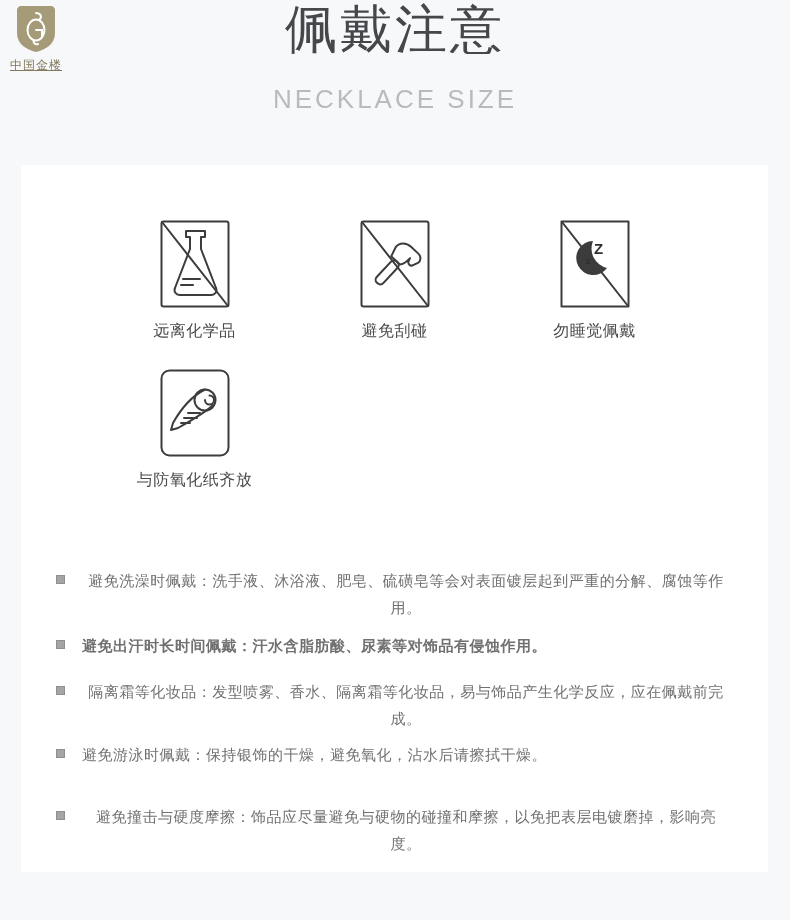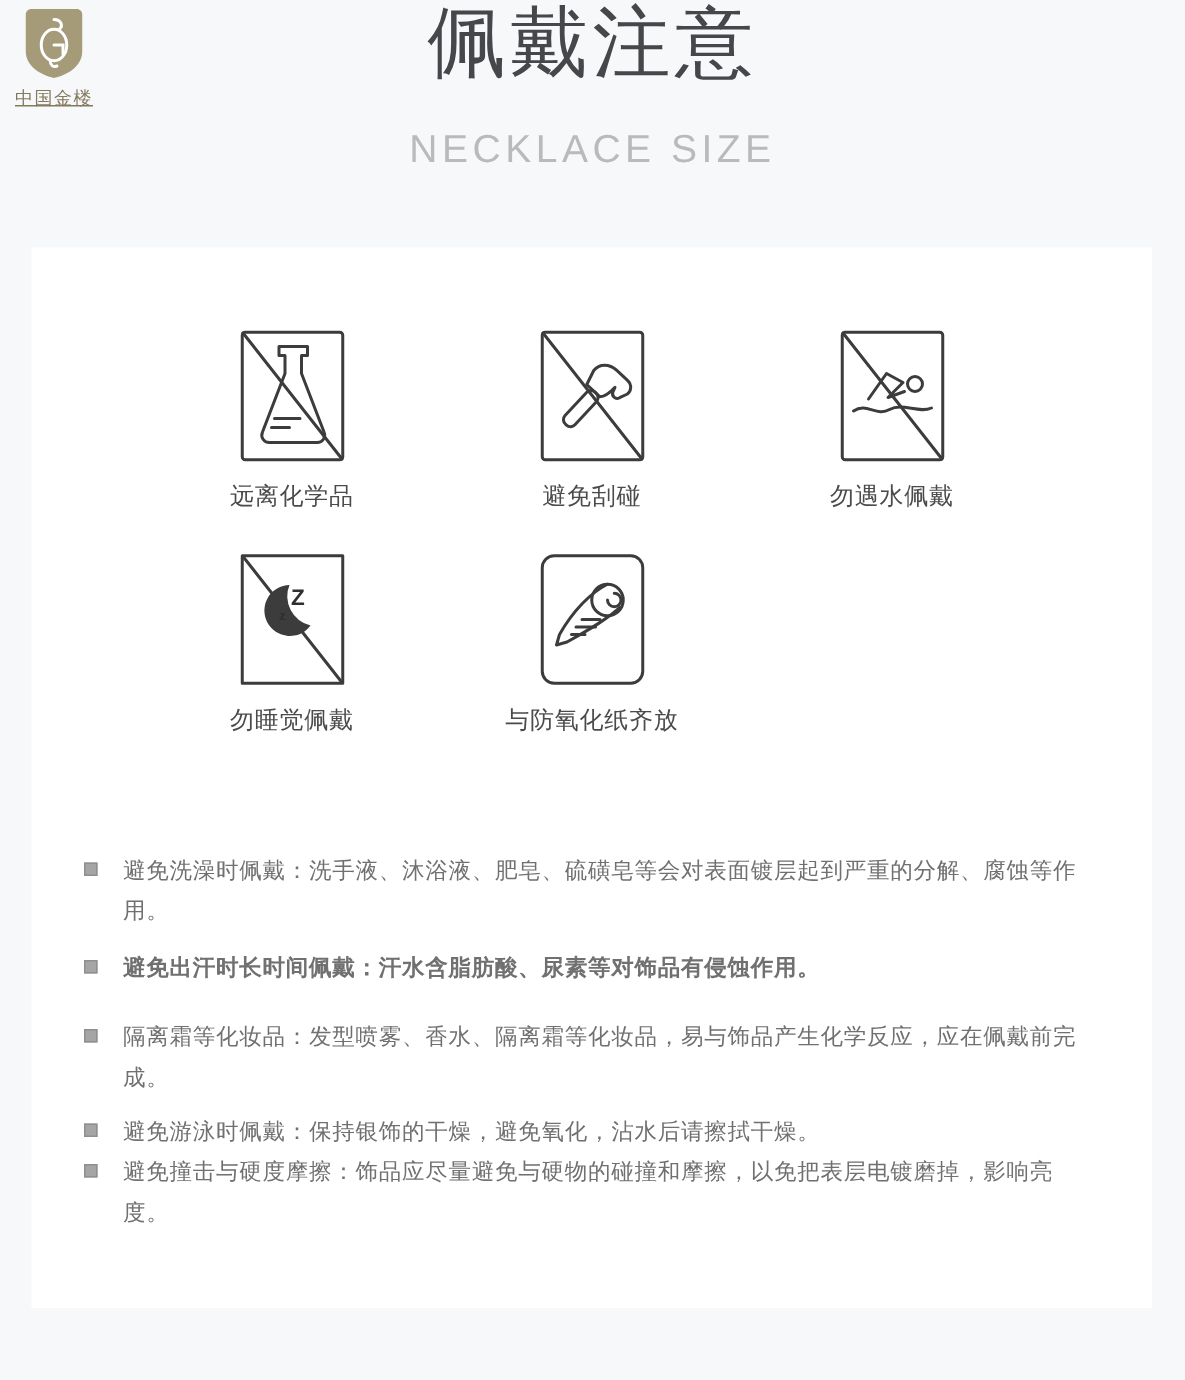--- a/index.html
+++ b/index.html
@@ -20,26 +20,26 @@
   .page-subtitle{margin-top:24px;font-size:26px;color:#b9babc;letter-spacing:3px;}
   
   .card{width:747px;margin:50px 0 0 21px;height:707px;background:#ffffff;box-sizing:border-box;}
   
   .icon-grid{width:600px;margin:0 auto;padding-top:55px;display:grid;grid-template-columns:repeat(3,1fr);row-gap:27px;justify-items:center;}
   .icon-cell{display:flex;flex-direction:column;align-items:center;}
   .icon-box{height:88px;display:flex;align-items:flex-end;}
   .icon-box svg{stroke:#3c3c3c;stroke-width:2;fill:none;stroke-linejoin:round;stroke-linecap:round;}
   .icon-label{margin-top:13px;font-size:16px;color:#4b4b4b;letter-spacing:0.5px;}
   
-  .notes{margin-top:76px;padding:0 38px 0 35px;}
+  .notes{margin-top:76px;padding:0 38px 0 35px;text-align:center;}
   .note{display:flex;align-items:flex-start;}
   .note:nth-child(1){margin-bottom:11px;}
   .note:nth-child(2){margin-bottom:19px;font-weight:bold;}
   .note:nth-child(3){margin-bottom:9px;}
-  .note:nth-child(4){}
+  .note:nth-child(4){margin-bottom:35px;}
   .bullet{flex:none;width:9px;height:9px;background:#a5a5a5;border:1px solid #8f8f8f;box-sizing:border-box;margin:8px 17px 0 0;}
   .note p{margin:0;font-size:15px;line-height:27px;color:#707070;letter-spacing:0.5px;}
 </style>
 </head>
 <body>
 
 <div class="brand">
   <svg width="38" height="46" viewBox="0 0 38 46">
     <path d="M4,0 H34 C36.2,0 38,1.8 38,4 V27 C38,38 29,43.5 19,46 C9,43.5 0,38 0,27 V4 C0,1.8 1.8,0 4,0 Z" fill="#a69b79"></path>
     <g stroke="#ffffff" fill="none" stroke-width="2" stroke-linecap="round">
@@ -80,32 +80,20 @@
           <line x1="2" y1="2" x2="68" y2="86"></line>
           <g transform="rotate(43 35 44)">
             <rect x="30.5" y="41" width="9" height="29" rx="4"></rect>
             <path d="M27,41 L24,31 C23.5,25 28.5,20.5 35,20.5 L45,20.5 C49.5,20.5 52,24.5 51,27.5 L49,32.5 C48,35.5 44,35.5 43,32.5 L42,29.5 C42,34.5 41.5,38.5 39,41 Z"></path>
           </g>
         </svg>
       </div>
       <div class="icon-label">避免刮碰</div>
     </div>
 
-    <div class="icon-cell">
-      <div class="icon-box">
-        <svg width="70" height="88" viewBox="0 0 70 88">
-          <rect x="1.5" y="1.5" width="67" height="85" rx="2"></rect>
-          <line x1="2" y1="2" x2="68" y2="86"></line>
-          <circle cx="50" cy="36" r="5"></circle>
-          <path d="M19,46 L31,29 L42,35 L32,45 L43,41"></path>
-          <path d="M9,54 C18,48 24,58 33,53 C42,48 52,56 61,52"></path>
-        </svg>
-      </div>
-      <div class="icon-label">勿遇水佩戴</div>
-    </div>
 
     <div class="icon-cell">
       <div class="icon-box">
         <svg width="70" height="88" viewBox="0 0 70 88">
           <rect x="1.5" y="1.5" width="67" height="85"></rect>
           <line x1="2" y1="2" x2="68" y2="86"></line>
           <path d="M33,21 A17,17 0 1 0 47,48 A20,20 0 0 1 33,21 Z" fill="#3c3c3c" stroke="none"></path>
           <text x="34" y="34" font-size="15" font-weight="bold" fill="#2f2f2f" stroke="none">Z</text>
           <text x="26" y="44" font-size="9" font-weight="bold" fill="#2f2f2f" stroke="none">z</text>
         </svg>

